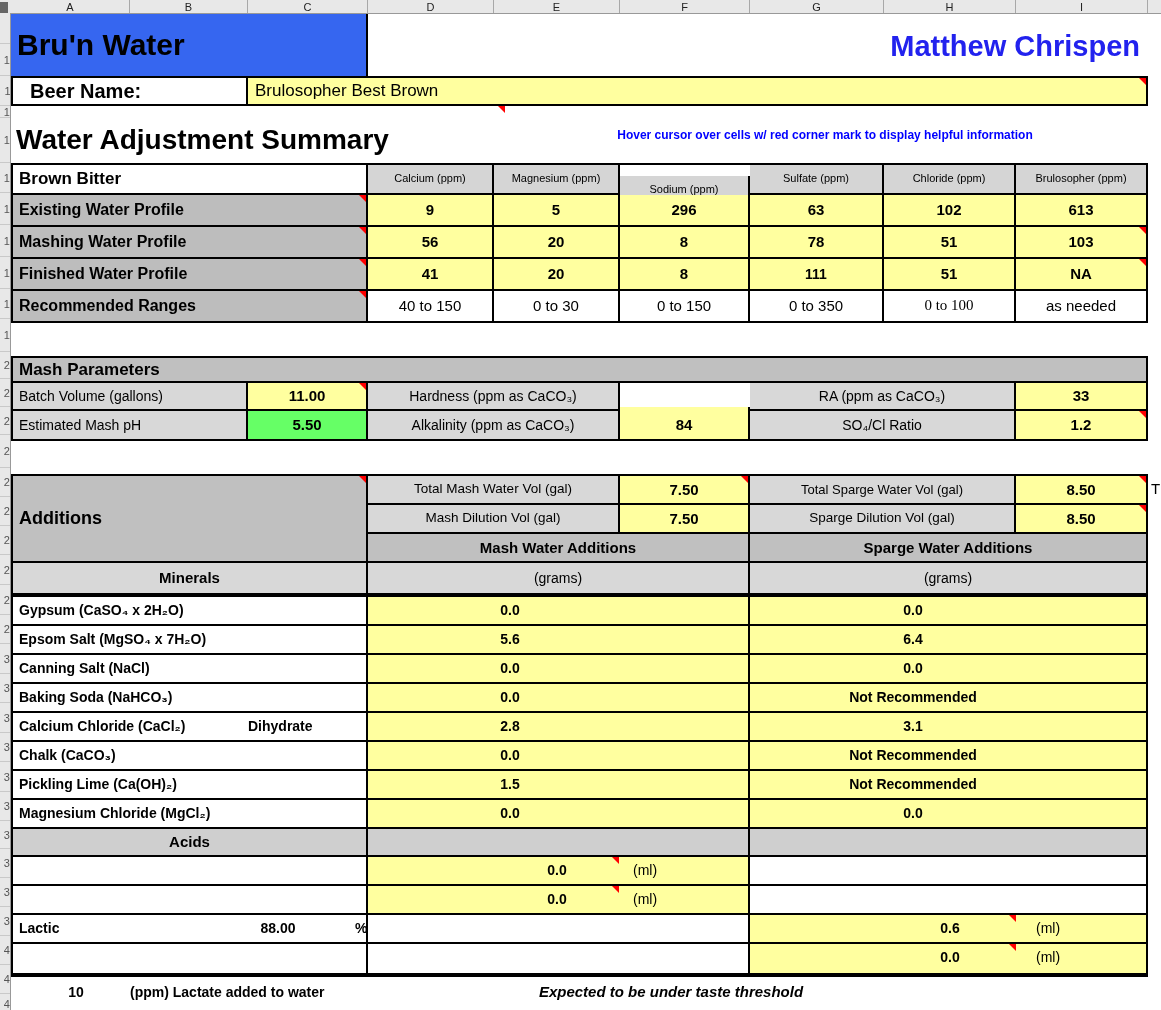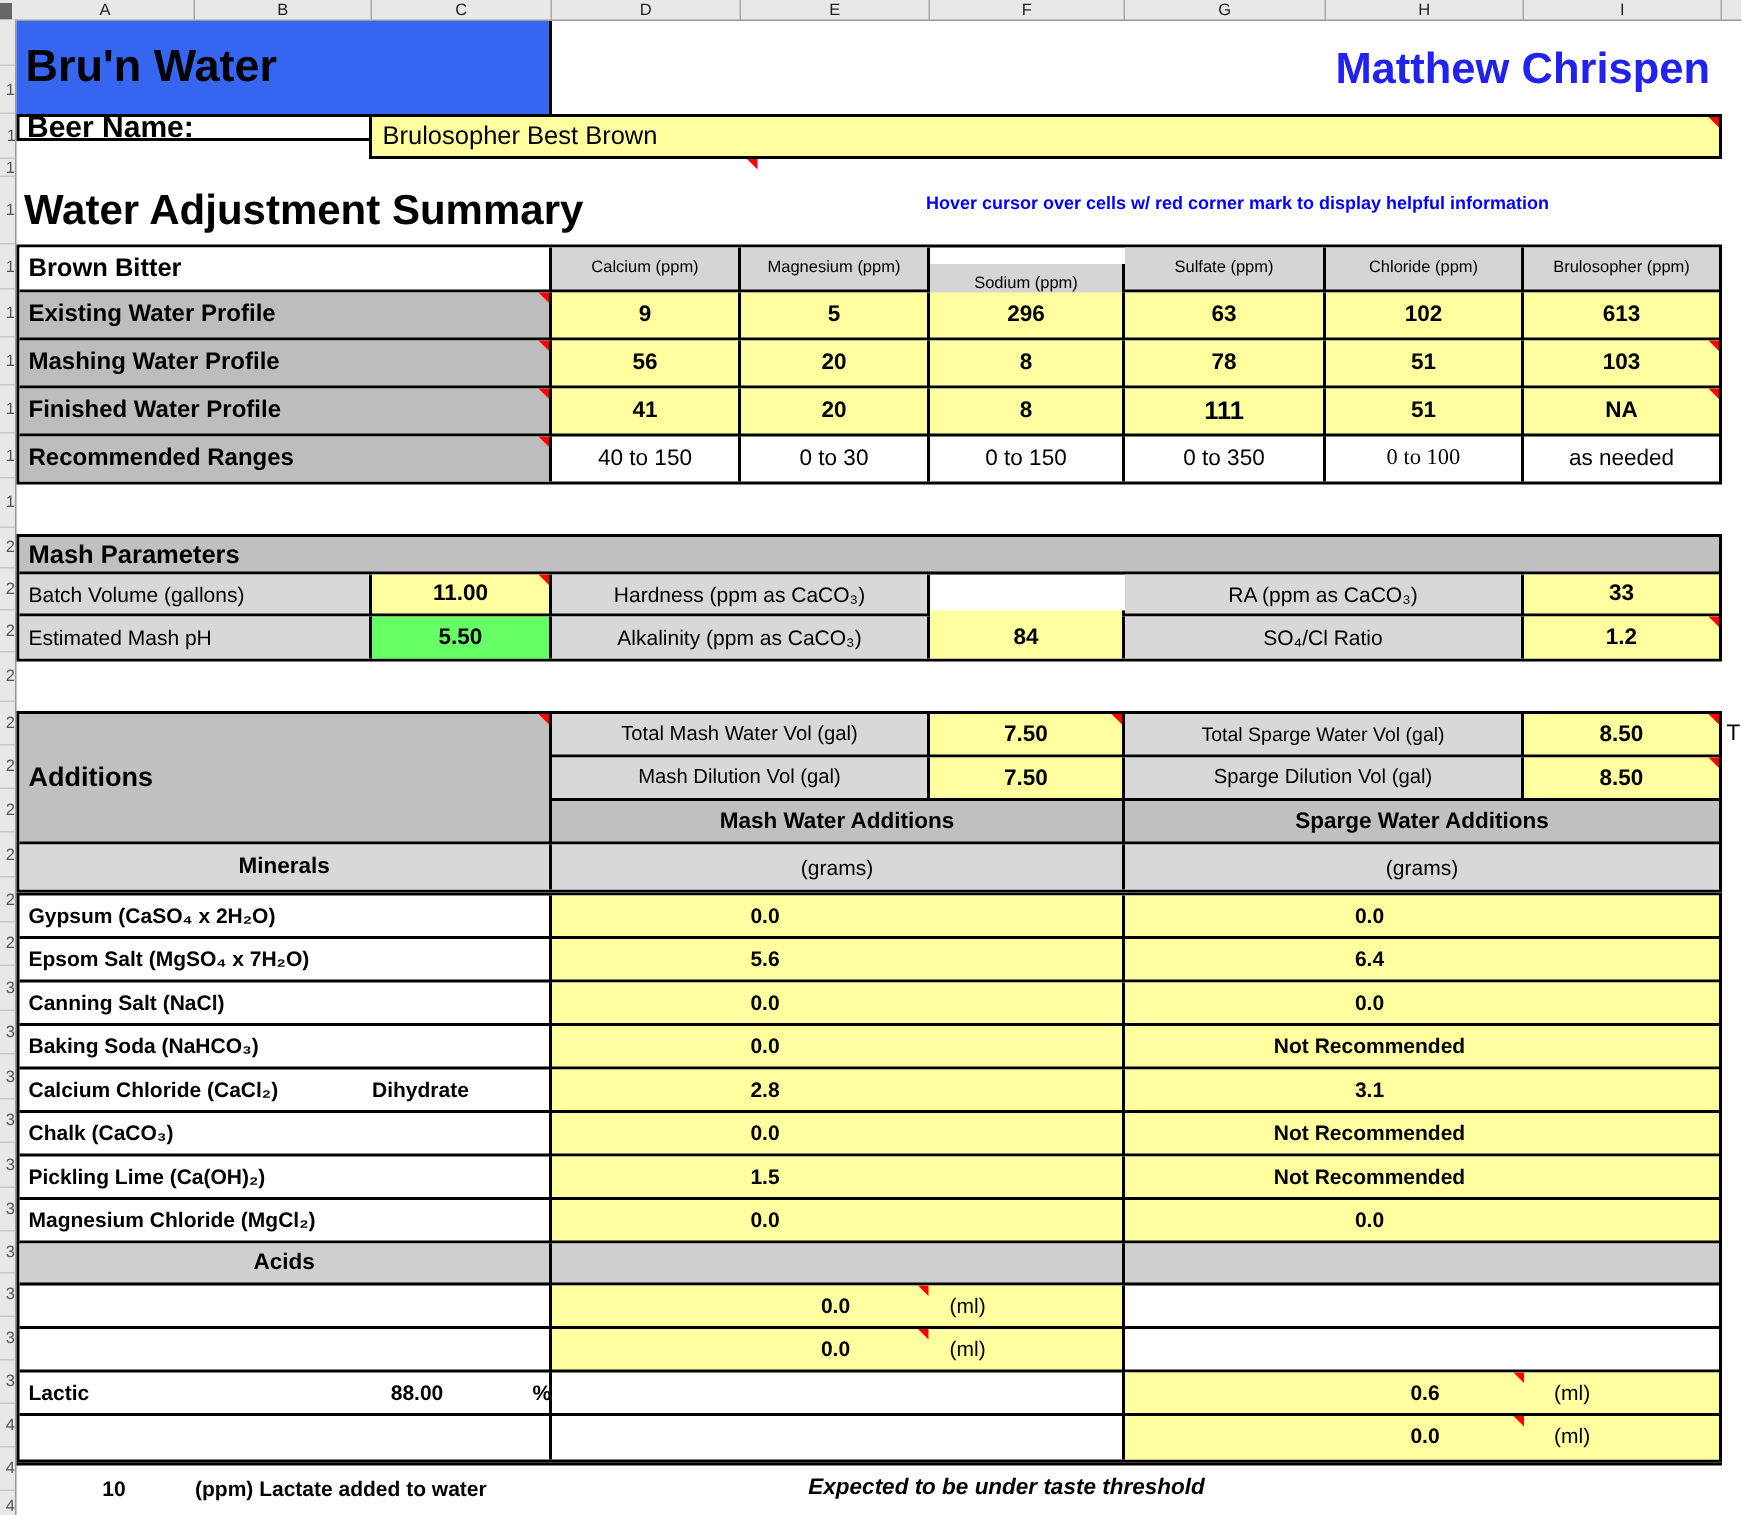--- a/index.html
+++ b/index.html
@@ -156,21 +156,21 @@
       </div>
     </div>
 
   <div class="c b" style="left:11px;top:14px;width:357px;height:62px;background:var(--blue);border-right:2px solid #000;font-size:30px;padding-left:6px;">
     <span>Bru'n Water</span>
   </div>
   <div class="c b" style="left:600px;top:26px;width:540px;height:40px;justify-content:flex-end;font-size:29px;color:var(--nameblue);">
     <span>Matthew Chrispen</span>
   </div>
 
-  <div class="c b" style="left:11px;top:76px;width:237px;height:18px;border:2px solid #000;font-size:20px;padding-left:5px;background:#fff;">
+  <div class="c b" style="left:11px;top:76px;width:237px;height:30px;border:2px solid #000;font-size:20px;padding-left:17px;background:#fff;">
     <span>Beer Name:</span>
   </div>
   <div class="c y" style="left:246px;top:76px;width:902px;height:30px;border:2px solid #000;font-size:17px;padding-left:7px;">
     <span>Brulosopher Best Brown</span>
     <div class="corner"></div>
   </div>
   <div class="cornat" style="left:498px;top:106px;"></div>
 
   <div class="c b" style="left:16px;top:119px;width:470px;height:42px;font-size:28px;">
     <span>Water Adjustment Summary</span>
@@ -256,21 +256,21 @@
       </div>
     <div class="c b br bb ctr y" style="left:355px;top:94px;width:126px;height:32px;font-size:15px;">
         <span>41</span>
       </div>
     <div class="c b br bb ctr y" style="left:481px;top:94px;width:126px;height:32px;font-size:15px;">
         <span>20</span>
       </div>
     <div class="c b br bb ctr y" style="left:607px;top:94px;width:130px;height:32px;font-size:15px;">
         <span>8</span>
       </div>
-    <div class="c b br bb ctr y" style="left:737px;top:94px;width:134px;height:32px;font-size:17px;">
+    <div class="c b br bb ctr y" style="left:737px;top:94px;width:134px;height:32px;font-size:14px;">
         <span>111</span>
       </div>
     <div class="c b br bb ctr y" style="left:871px;top:94px;width:132px;height:32px;font-size:15px;">
         <span>51</span>
       </div>
     <div class="c b bb ctr y" style="left:1003px;top:94px;width:130px;height:32px;font-size:15px;">
         <span>NA</span>
         <div class="corner"></div>
       </div>
 

